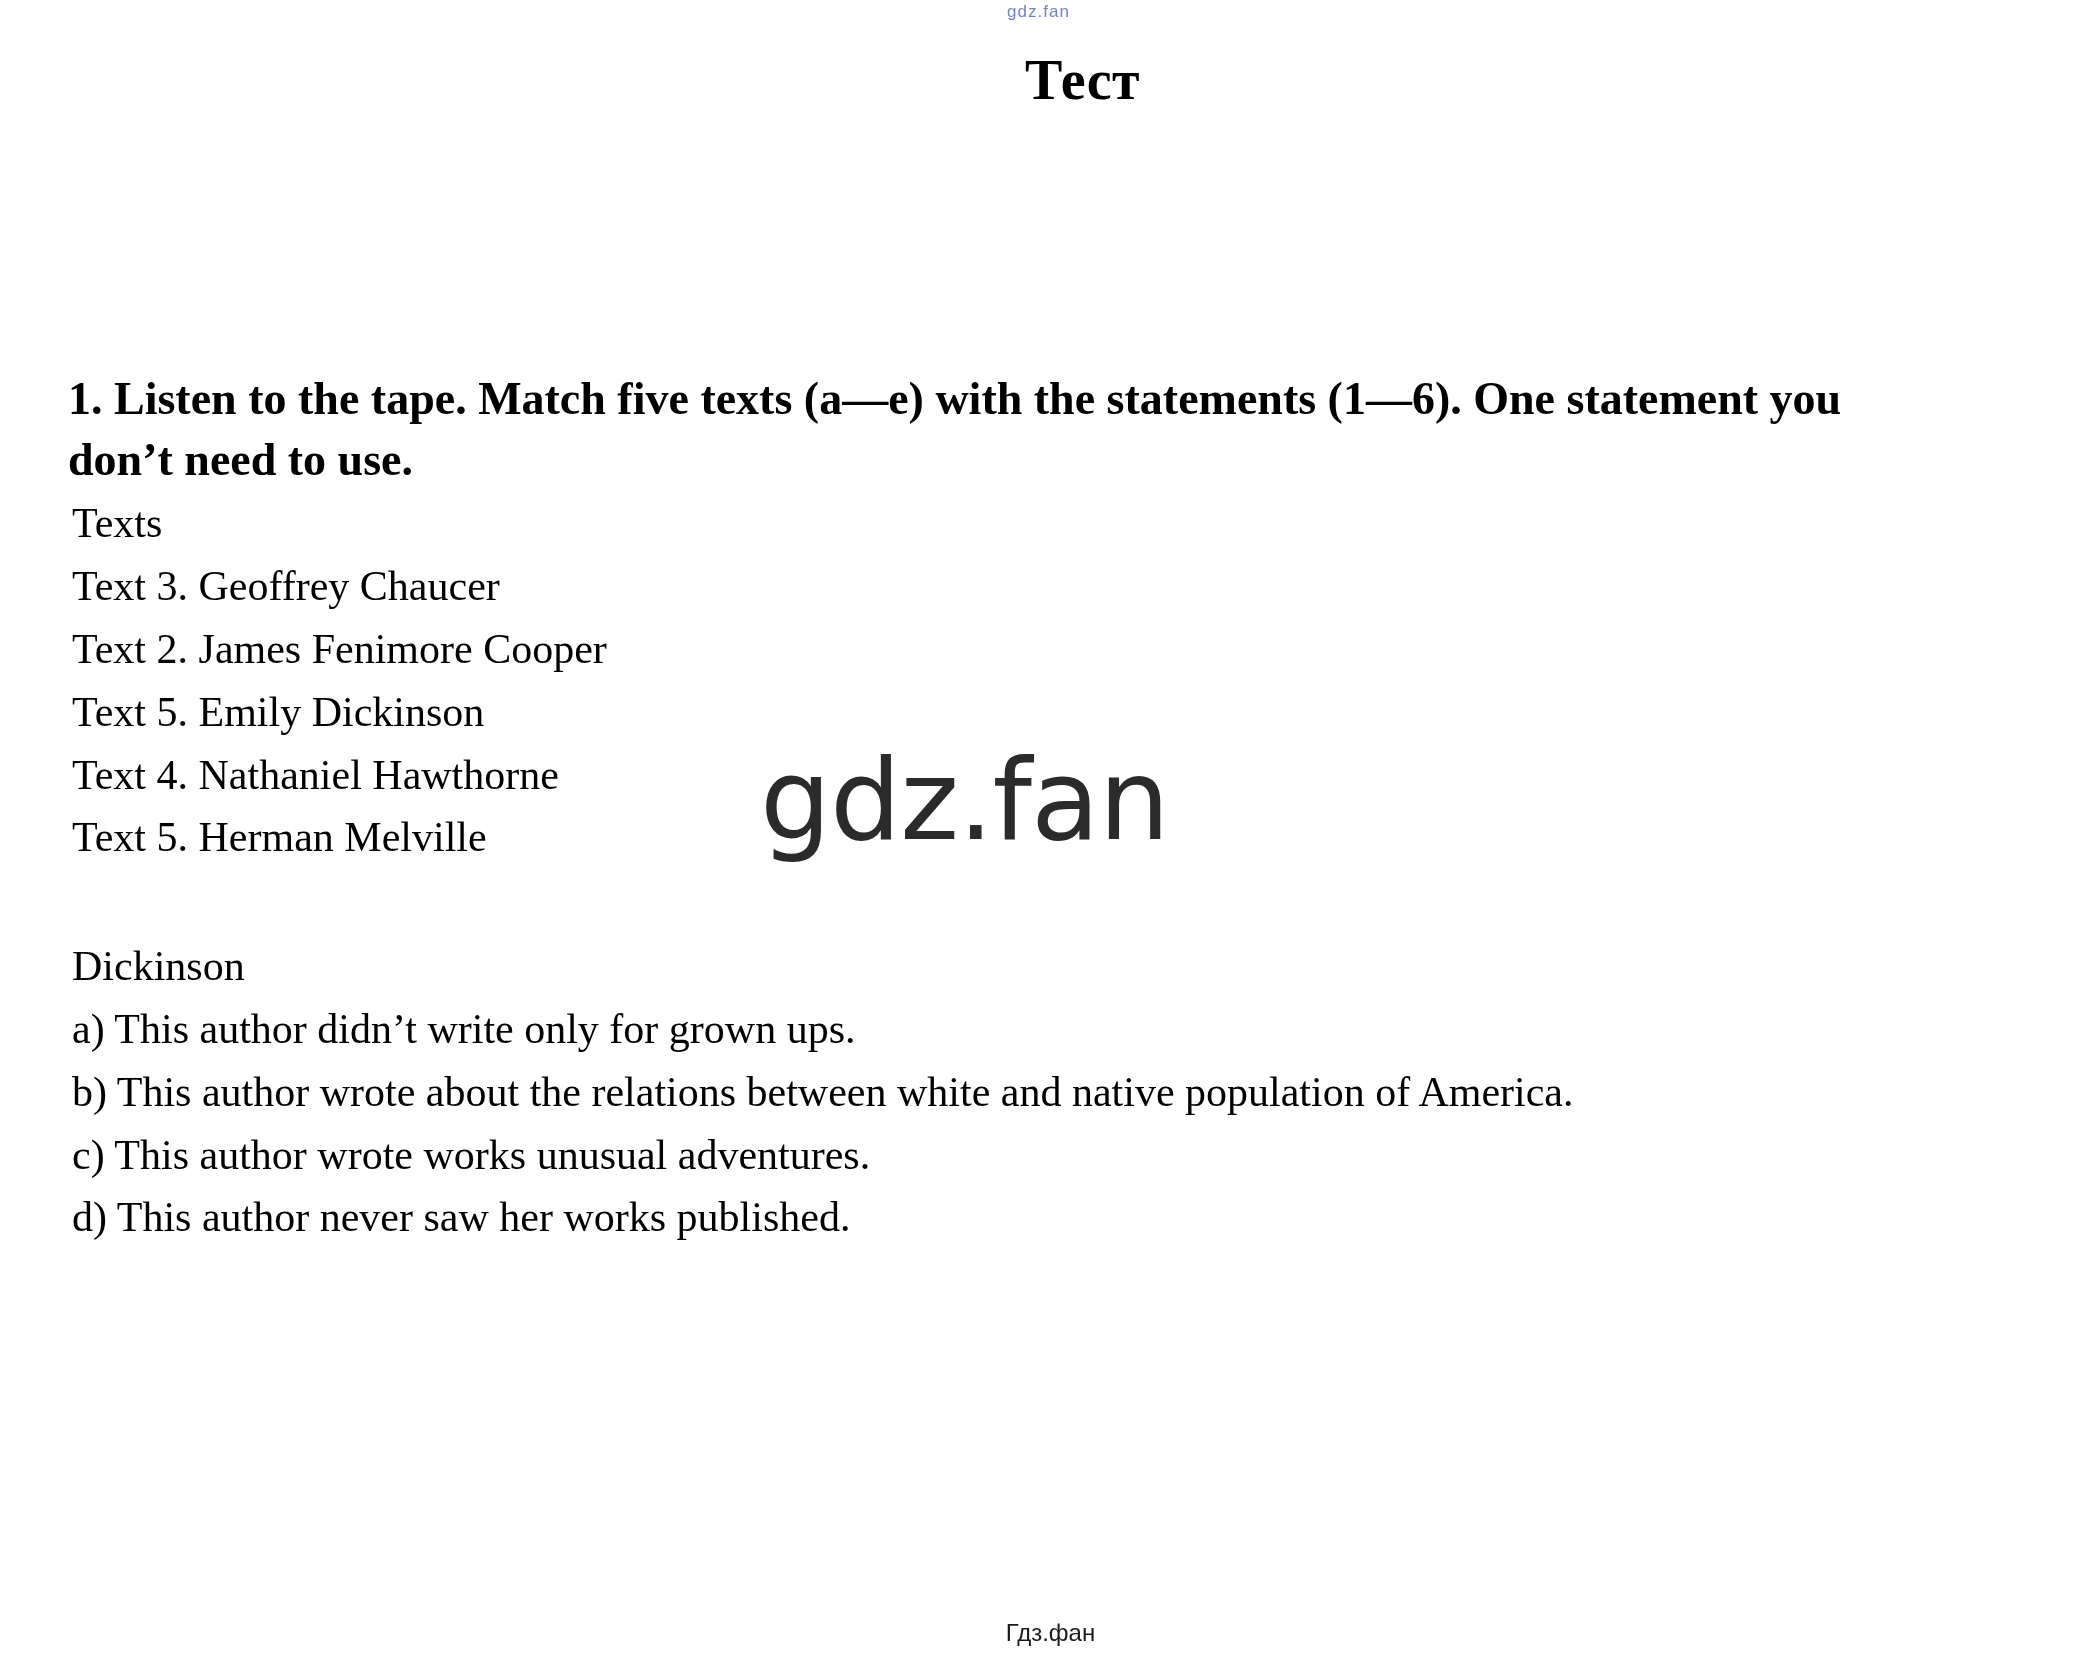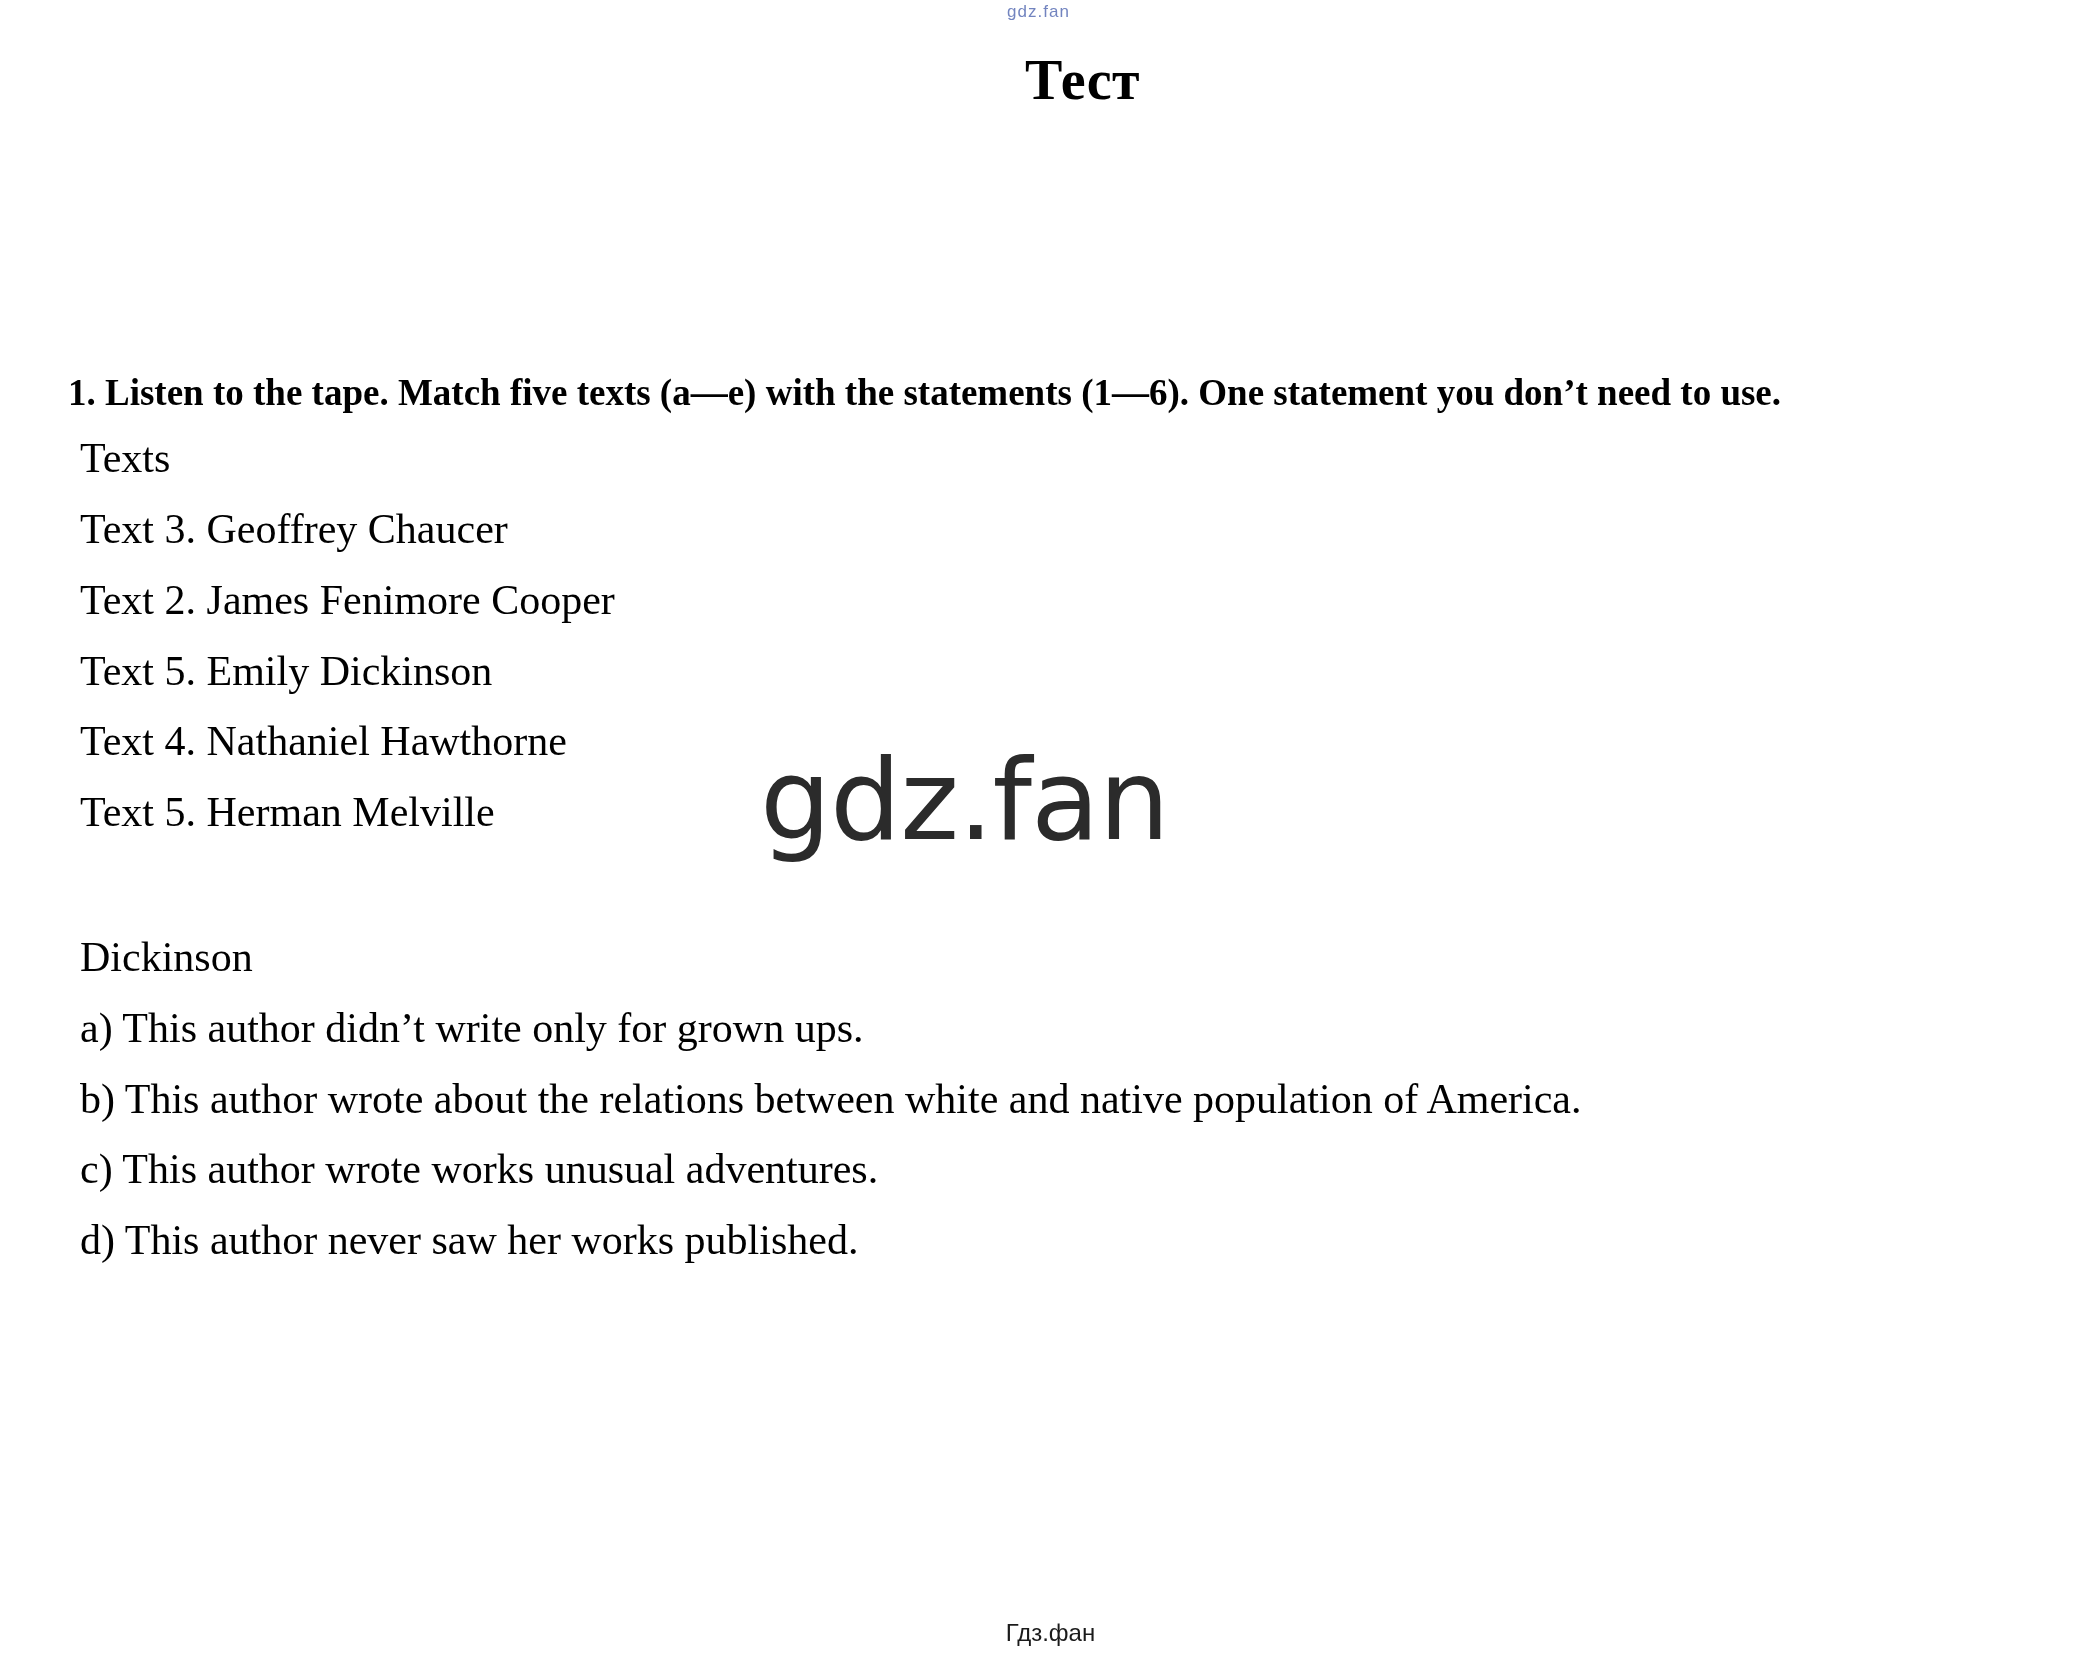--- a/index.html
+++ b/index.html
@@ -49,31 +49,31 @@
   }
 
   .content {
     position: absolute;
     top: 368px;
     left: 68px;
     width: 1940px;
   }
 
   .task-heading {
-    font-size: 37px;
+    font-size: 46px;
     font-weight: bold;
     line-height: 1.33;
     width: 1870px;
     margin: 0 0 0 0;
   }
 
   .line {
     font-size: 42px;
     line-height: 1.4;
-    margin: 12px;
+    margin: 4px;
     white-space: pre;
   }
 
   .line.wrap {
     white-space: normal;
     width: 1870px;
   }
 
   .gap {
     height: 62px;

